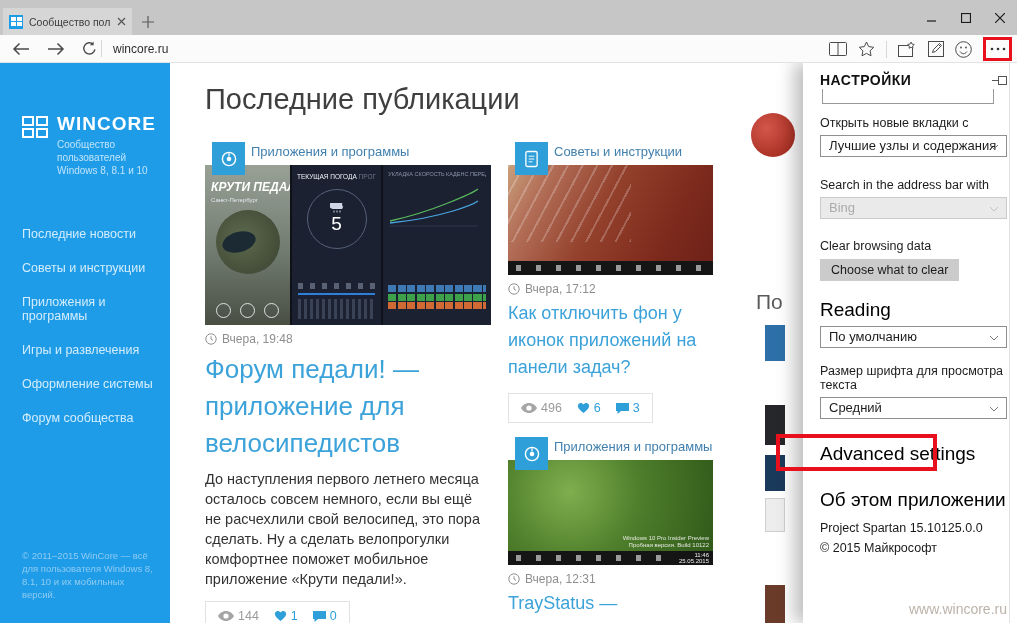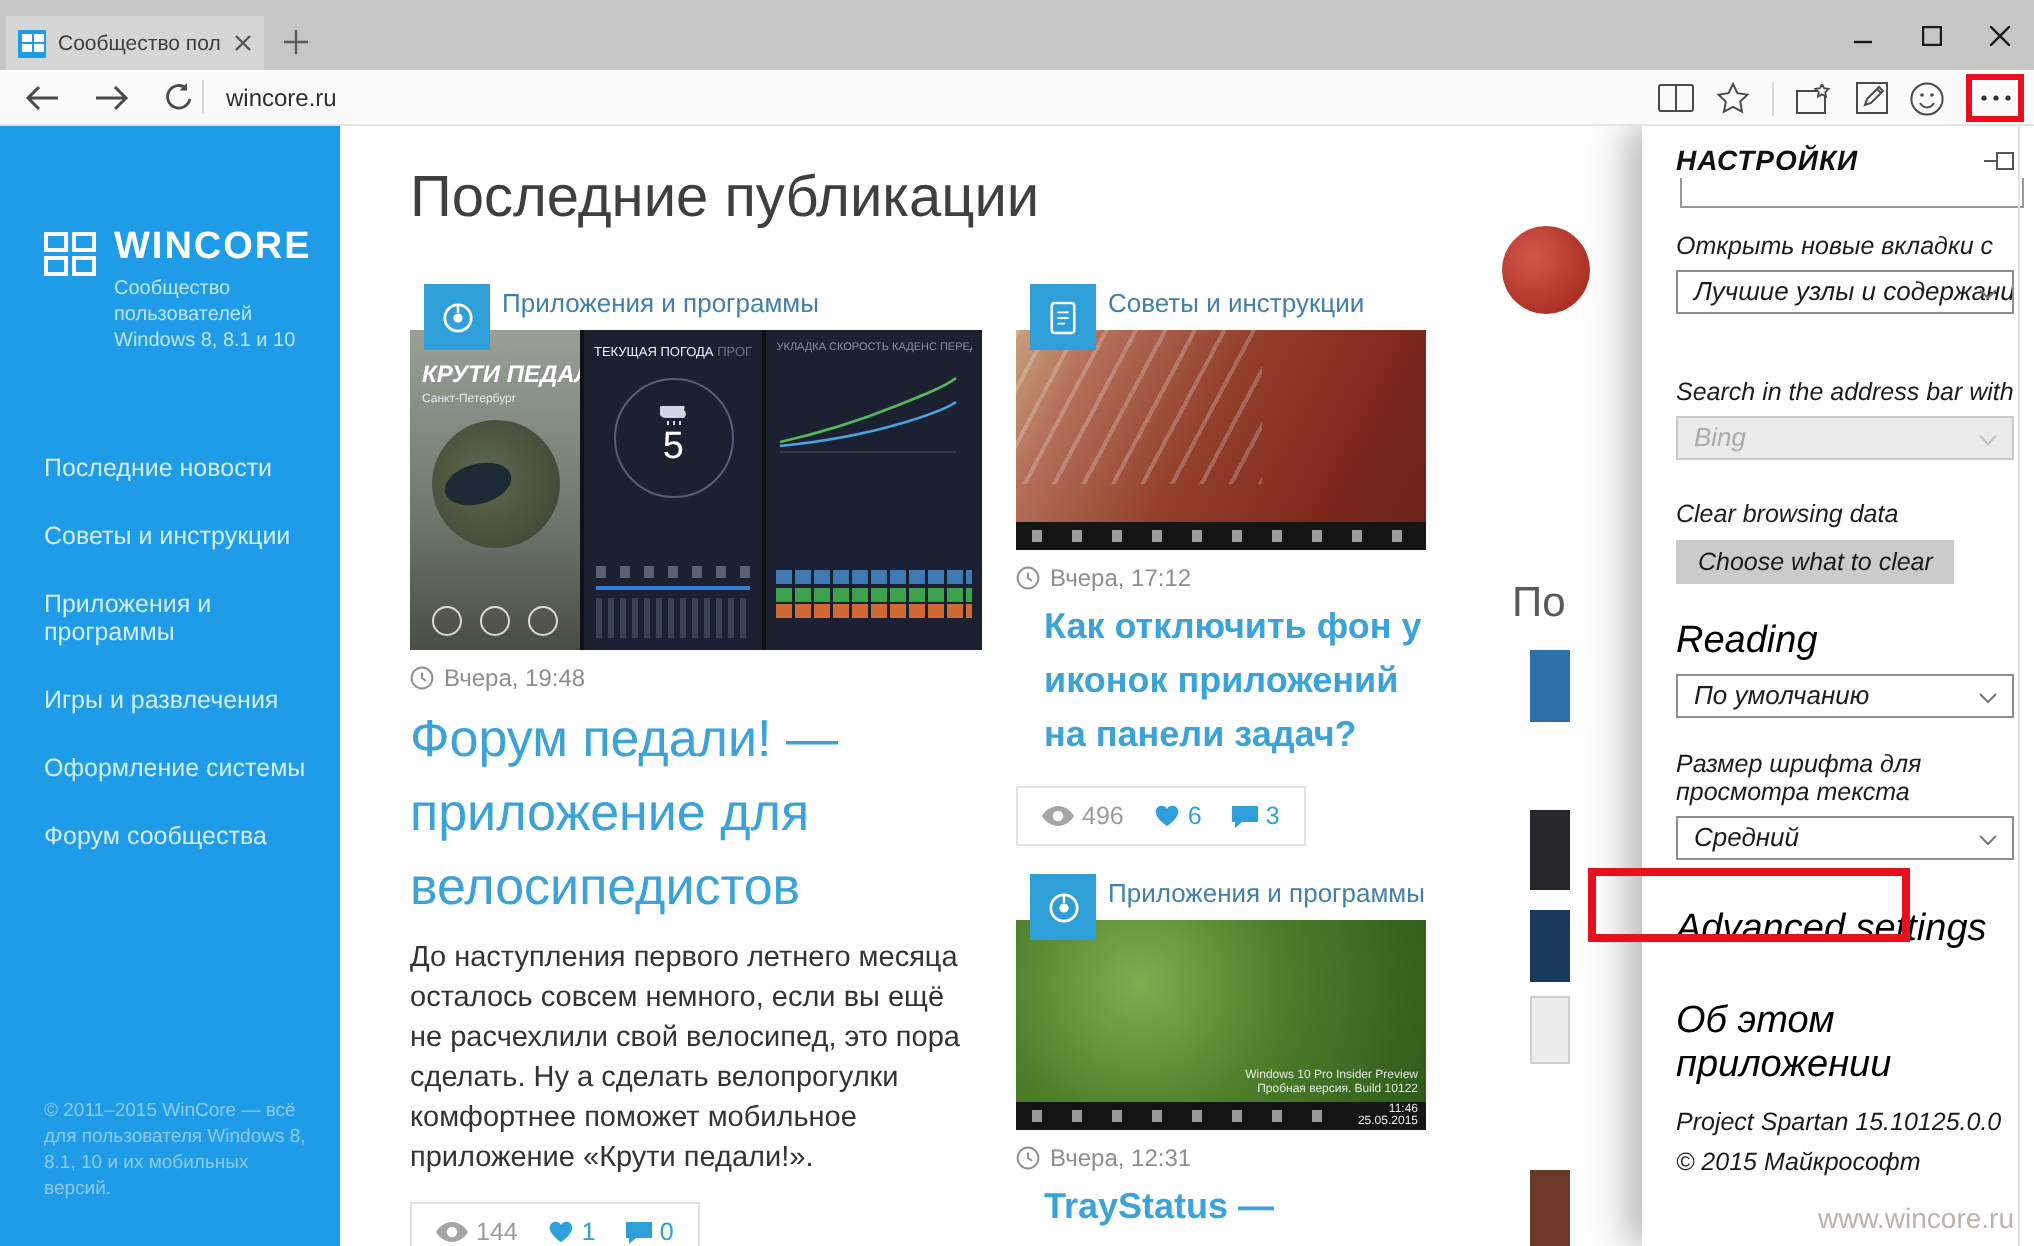--- a/index.html
+++ b/index.html
@@ -49,21 +49,21 @@
   .col1 { position:absolute; left:35px; top:79px; width:286px; }
   .col2 { position:absolute; left:338px; top:79px; width:205px; }
   .card { position:relative; }
   .badge { position:absolute; left:7px; top:0; width:33px; height:33px; background:#2e9fd9; z-index:2;
            display:flex; align-items:center; justify-content:center; }
   .cat { margin-left:46px; font-size:13px; color:#4180ae; height:23px; padding-top:2px; cursor:pointer; white-space:nowrap; overflow:hidden; }
   .cimg { position:relative; overflow:hidden; }
   .timerow { display:flex; gap:5px; align-items:center; margin-top:7px; font-size:12px; color:#8e8e8e; }
   .atitle { color:#3ba2da; cursor:pointer; }
   .t-big { font-size:26px; line-height:37px; font-weight:300; margin-top:5px; }
-  .t-small { font-size:18px; line-height:27px; font-weight:700; margin-top:4px;margin-left:14px; }
+  .t-small { font-size:18px; line-height:27px; font-weight:400; margin-top:4px; }
   .excerpt { font-size:14.5px; line-height:20px; color:#333; margin-top:7px; }
   .stats { display:inline-flex; gap:15px; align-items:center; border:1px solid #e2e2e2; padding:7px 12px; margin-top:12px; }
   .stat { display:flex; gap:4px; align-items:center; font-size:12.5px; }
   .stat .n-gray { color:#9b9b9b; }
   .stat .n-blue { color:#2e9fd9; }
 
   
   .collage { height:160px; display:flex; gap:2px; background:#0e1118; }
   .pA { flex:1; background:linear-gradient(180deg,#99a197 0%,#707b6f 55%,#494e43 100%); position:relative; overflow:hidden; }
   .pA .t1 { font-size:12px; font-weight:bold; font-style:italic; color:#fff; margin:16px 6px 0; line-height:13px; white-space:nowrap; }
@@ -107,36 +107,36 @@
                  background:radial-gradient(circle at 35% 35%,#d4564a,#9c2418); }
   .frag-heading { position:absolute; left:586px; top:227px; font-size:21px; color:#5a5a5a; font-weight:300; }
   .thumb { position:absolute; left:595px; width:20px; }
   .th1 { top:262px; height:36px; background:#2d6fa8; }
   .th2 { top:342px; height:40px; background:#26272b; }
   .th3 { top:392px; height:36px; background:#1a3a5c; }
   .th4 { top:435px; height:34px; background:#ededed; border:1px solid #cfcfcf; }
   .th5 { top:522px; height:58px; background:#6b3b2a; }
 
   
-  .panel { position:absolute; right:0; top:0; bottom:0; width:196px; background:#fff;
-           box-shadow:-9px 0 16px rgba(0,0,0,.25); padding:0 10px 0 17px; z-index:5;font-style:italic; }
+  .panel { position:absolute; right:0; top:0; bottom:0; width:214px; background:#fff;
+           box-shadow:-9px 0 16px rgba(0,0,0,.25); padding:0 10px 0 17px; z-index:5; }
   .panel::after { content:""; position:absolute; right:7px; top:0; bottom:0; width:1px; background:#e2e2e2; }
   .p-head { display:flex; justify-content:space-between; align-items:center; padding-top:8px; height:26px; }
   .p-title { font-size:14px; font-weight:bold; color:#111; letter-spacing:.5px; }
   .sel-part { margin-left:2px; width:172px; height:15px; border:1px solid #999; border-top:none; }
   .p-label { font-size:12.5px; color:#1c1c1c; }
   .sel { position:relative; height:22px; border:1px solid #8f8f8f; background:#fff; font-size:13px;
          line-height:20px; padding:0 22px 0 8px; color:#1c1c1c; cursor:pointer; white-space:nowrap; overflow:hidden; }
   .sel svg { position:absolute; right:7px; top:8px; }
   .sel.off { border-color:#cbcbcb; background:#eaeaea; color:#ababab; cursor:default; }
   .p-btn { display:inline-block; background:#cbcbcb; color:#1a1a1a; font-size:12.5px; padding:4px 11px; cursor:pointer; }
   .p-sec { font-size:19px; font-weight:400; color:#000; }
   .p-text { font-size:12.5px; color:#1a1a1a; }
   .mt5{margin-top:5px;} .mt6{margin-top:6px;} .mt8{margin-top:8px;} .mt10{margin-top:10px;}
-  .mt12{margin-top:12px;} .mt14{margin-top:14px;} .mt16{margin-top:16px;} .mt18{margin-top:32px;}
+  .mt12{margin-top:12px;} .mt14{margin-top:14px;} .mt16{margin-top:16px;} .mt18{margin-top:21px;}
   .mt20{margin-top:20px;} .mt24{margin-top:24px;} .mt26{margin-top:18px;}
   .annot2 { position:absolute; left:-27px; top:371px; width:161px; height:37px; border:4px solid #e8101c; z-index:9; }
   .watermark { position:absolute; right:10px; bottom:6px; font-size:14px; color:#bcb3aa; z-index:10; }
 </style>
 </head>
 <body>
 
 <div class="tabbar">
   <div class="tab">
     <span class="favicon">

